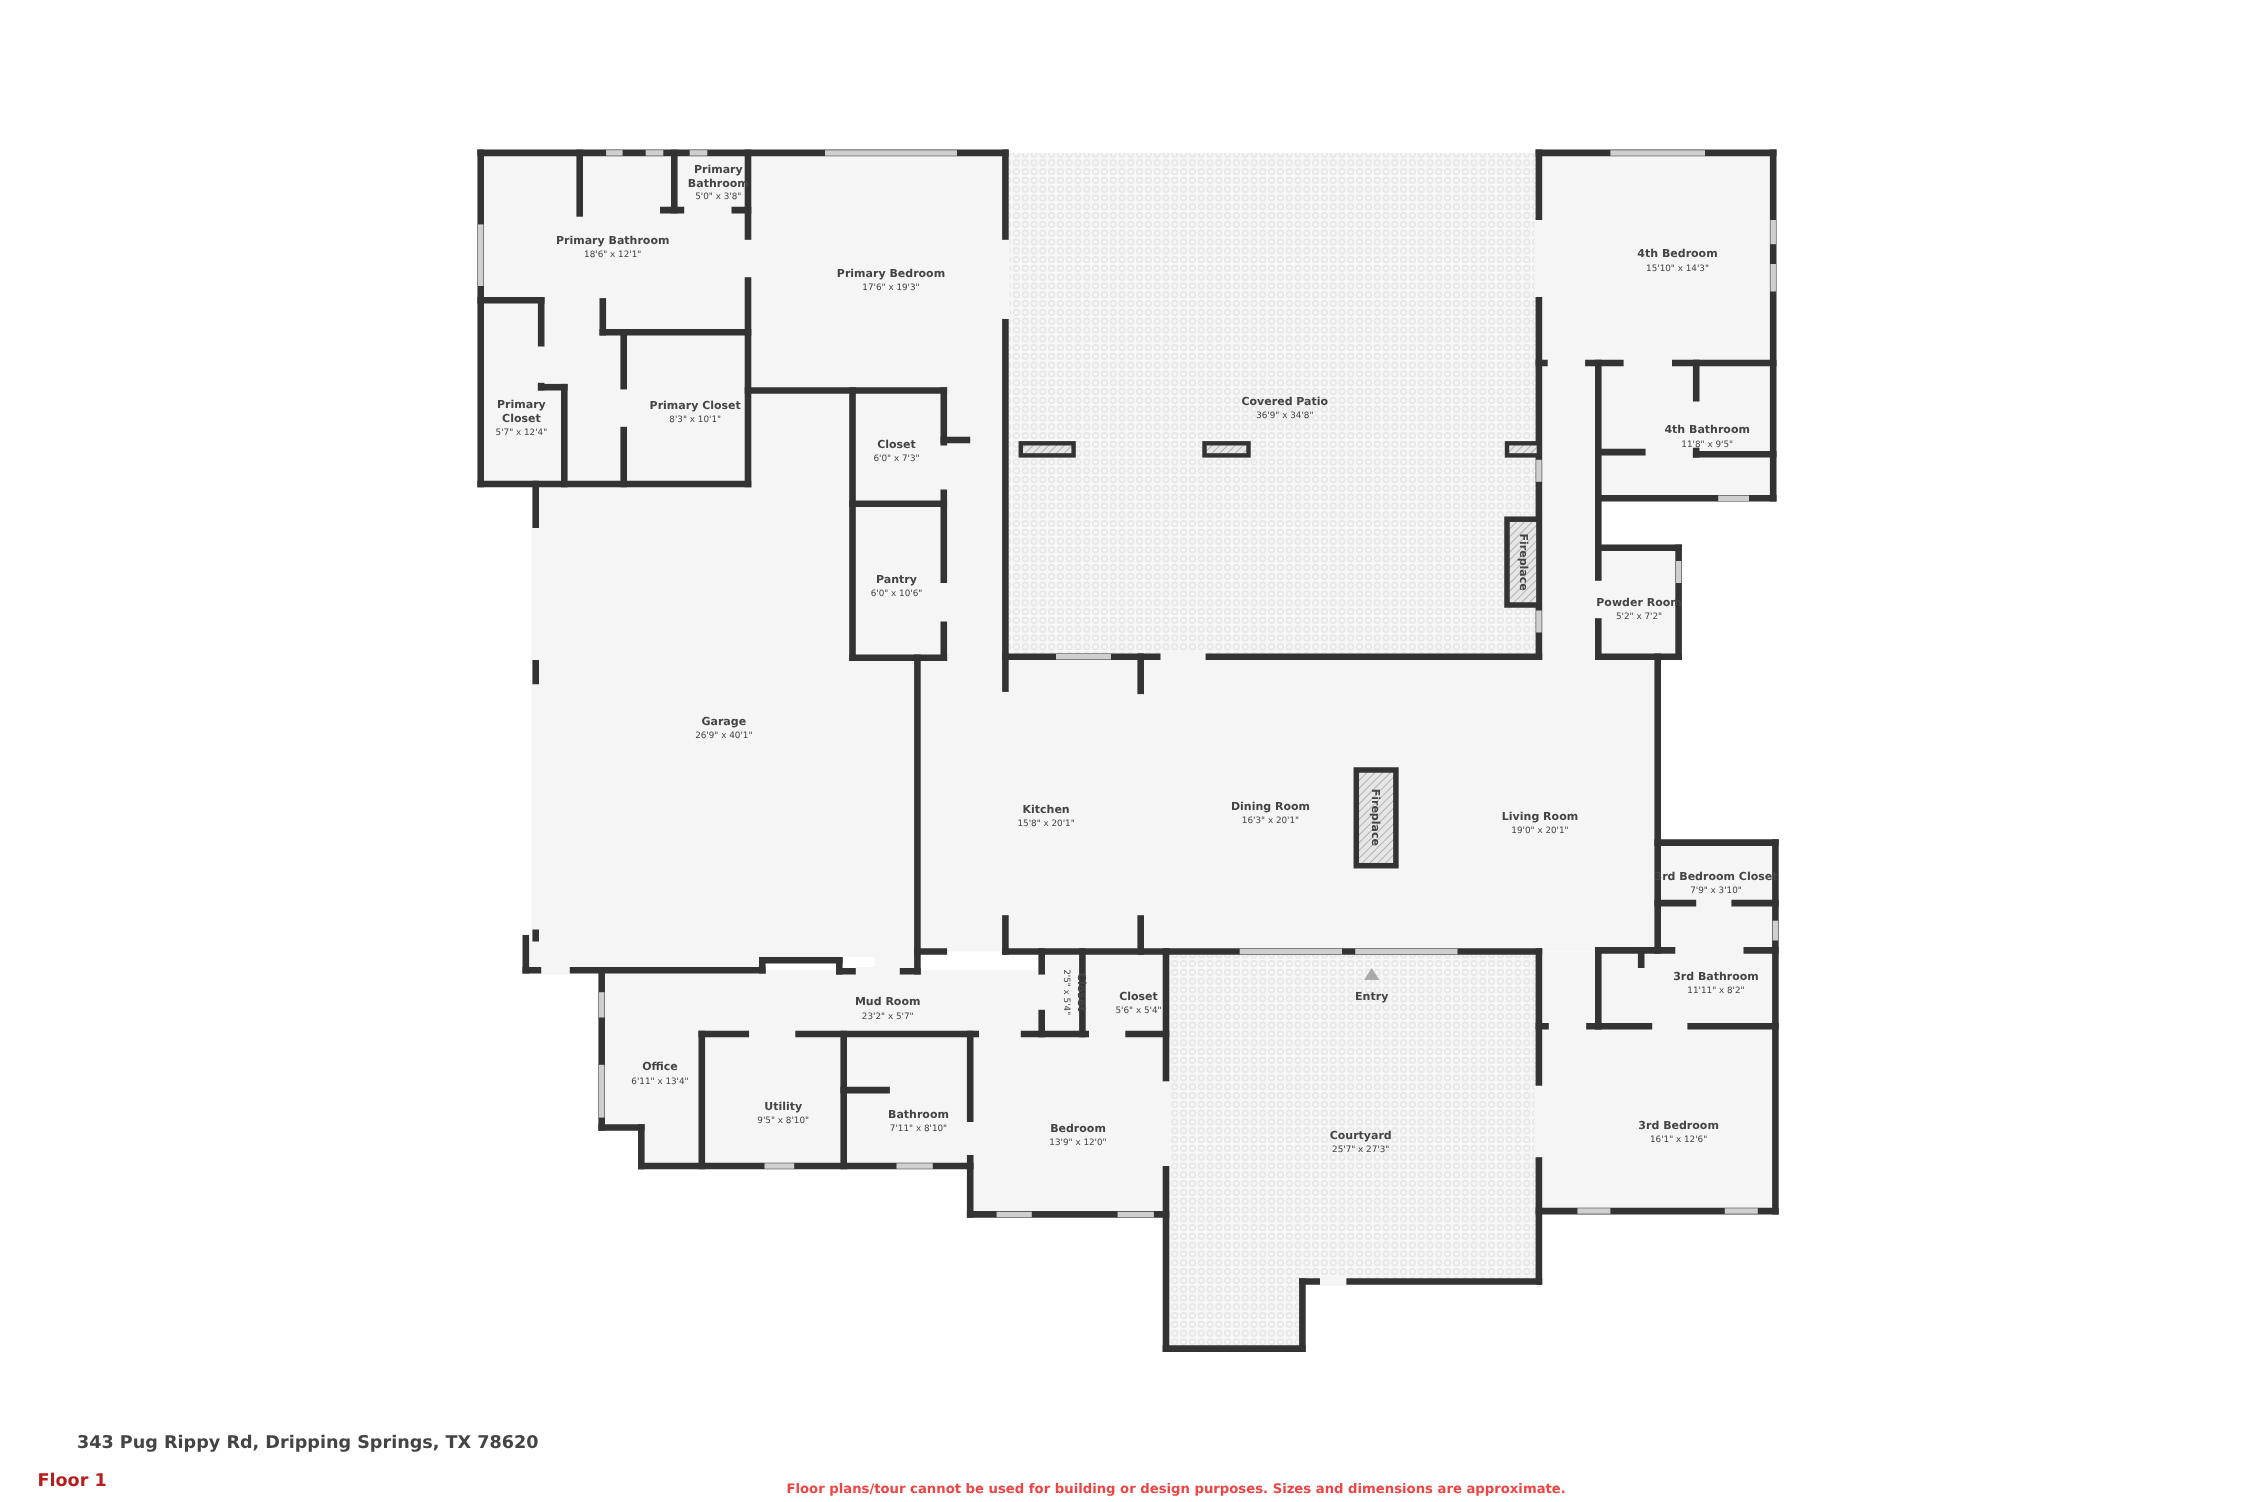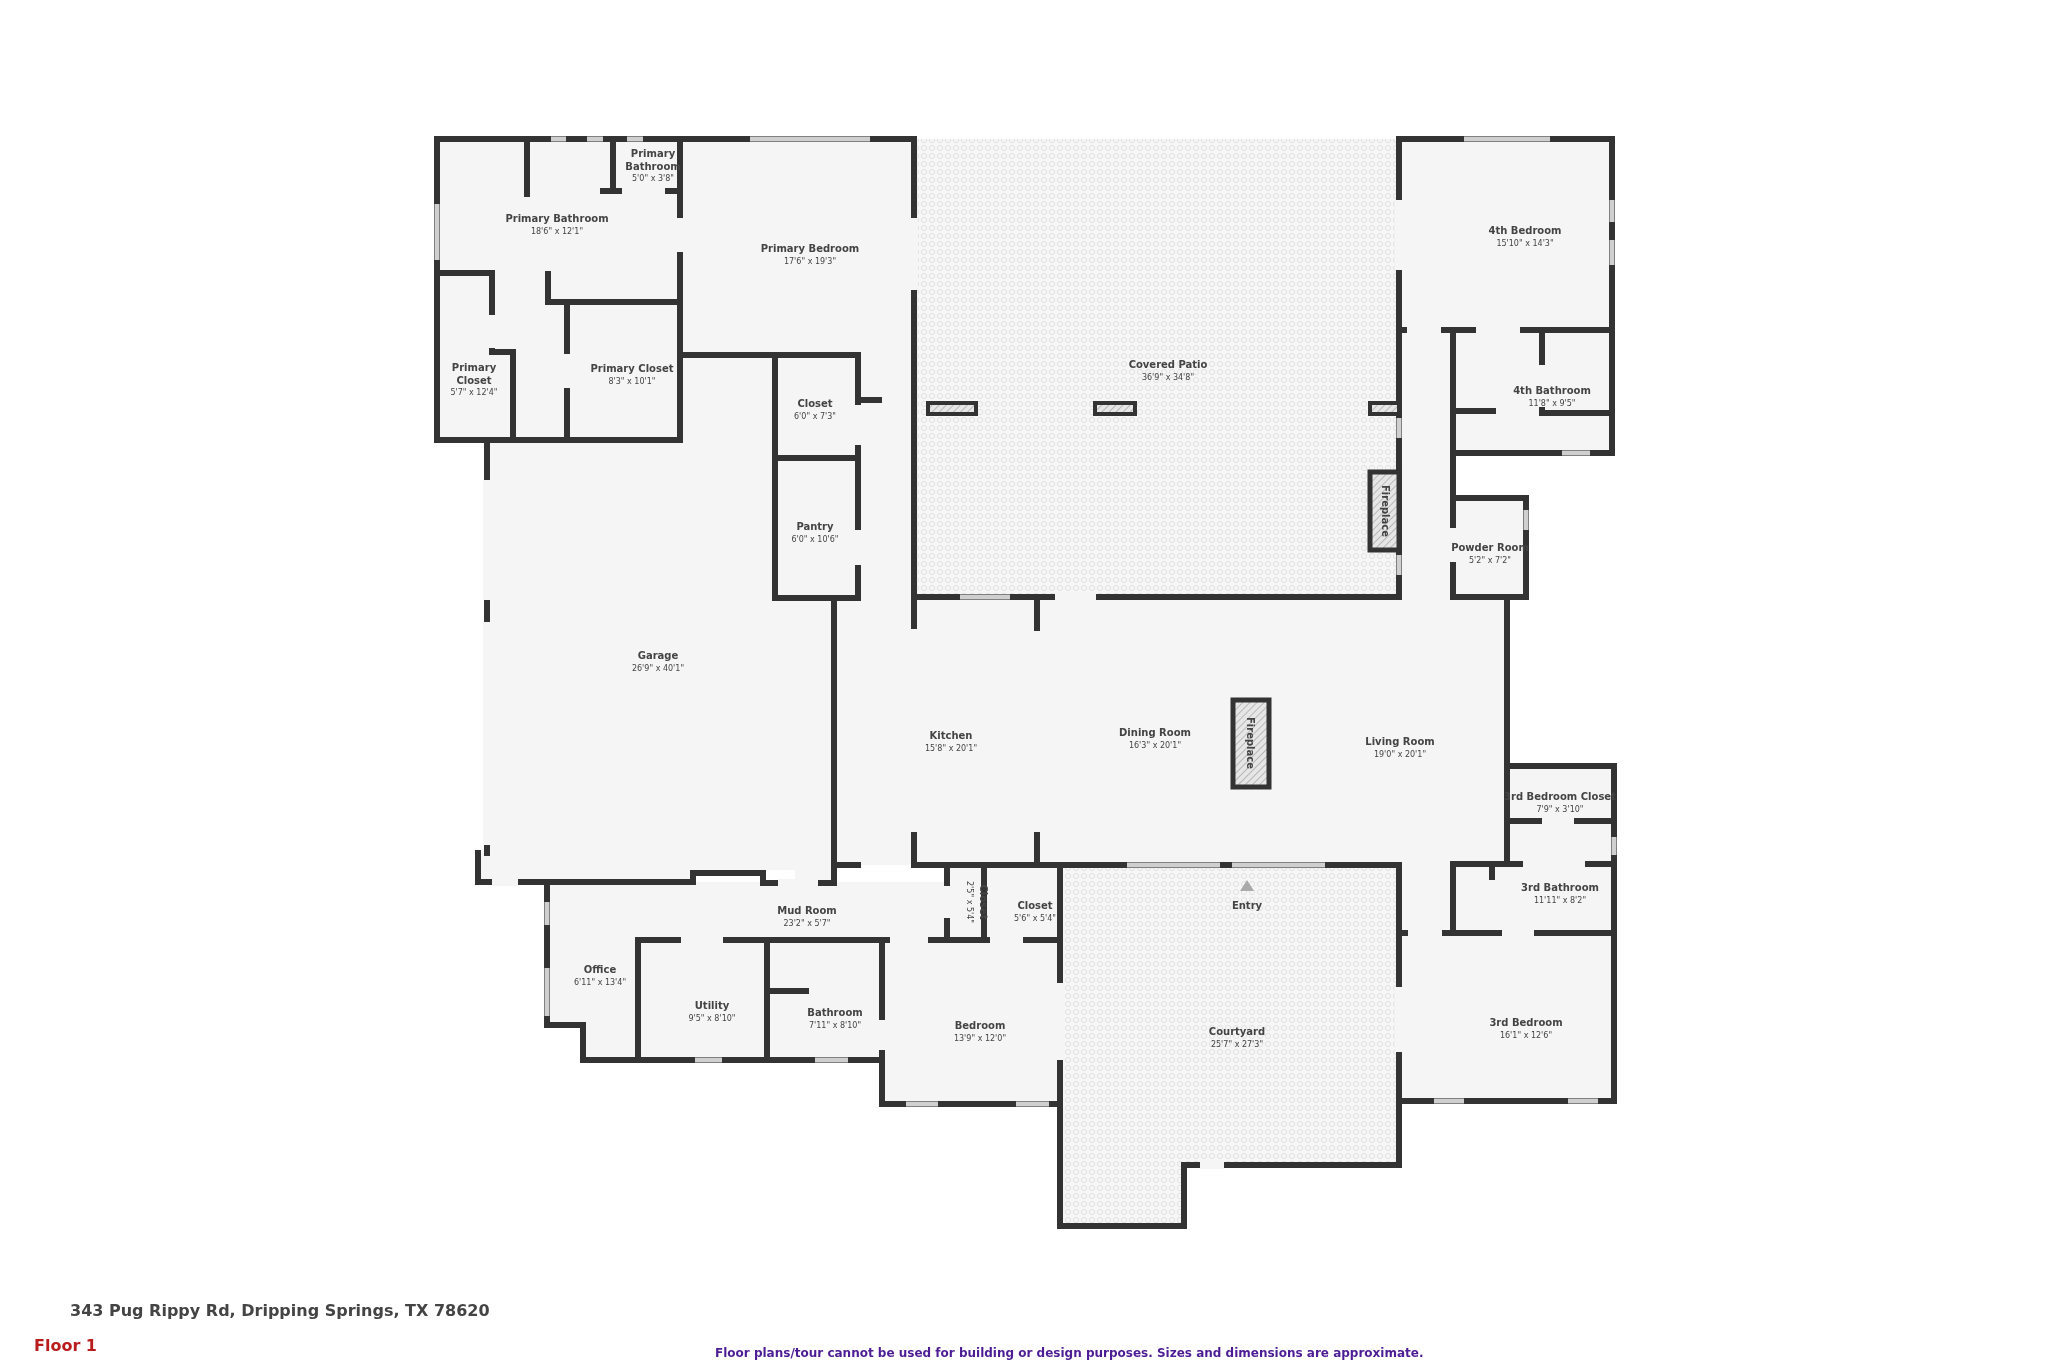--- a/index.html
+++ b/index.html
@@ -9,21 +9,21 @@
   .room-fill { fill: #f5f5f5; }
   .patio-fill { fill: url(#dots); }
   .wall { stroke: #333333; stroke-width: 6; fill: none; stroke-linecap: square; }
   .opening { stroke: #f5f5f5; stroke-width: 8; }
   .window { stroke: #cfcfcf; stroke-width: 5; }
   .rname { font-size: 10px; font-weight: bold; fill: #444; text-anchor: middle; }
   .rdim  { font-size: 8px; fill: #444; text-anchor: middle; }
   .fp-text { font-size: 10px; font-weight: bold; fill: #444; text-anchor: middle; }
   .footer-address { position: absolute; left: 34px; top: 1301px; font-size: 16px; font-weight: bold; color: #444; margin-left: 36px; }
   .footer-floor { position: absolute; left: 34px; top: 1336px; font-size: 16px; font-weight: bold; color: #b91c1c; }
-  .footer-disclaimer { position: absolute; left: 715px; top: 1346px; font-size: 12px; font-weight: bold; color: #4c1d95; }
+  .footer-disclaimer { position: absolute; left: 715px; top: 1346px; font-size: 12px; font-weight: bold; color: #ef4444; }
 </style>
 </head>
 <body>
 
 <svg id="plan" viewBox="0 0 2048 1365" xmlns="http://www.w3.org/2000/svg">
   <defs>
     <pattern id="dots" width="8" height="8" patternUnits="userSpaceOnUse">
       <rect width="8" height="8" fill="#f6f6f6"></rect>
       <circle cx="4" cy="4" r="2.6" fill="none" stroke="#e2e2e2" stroke-width="1"></circle>
     </pattern>

